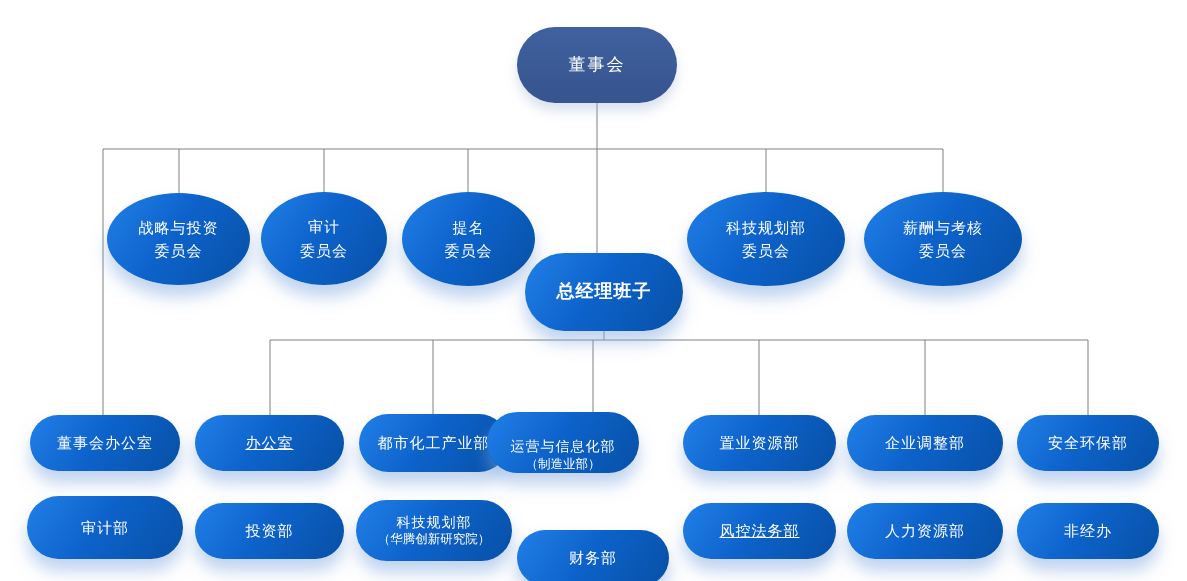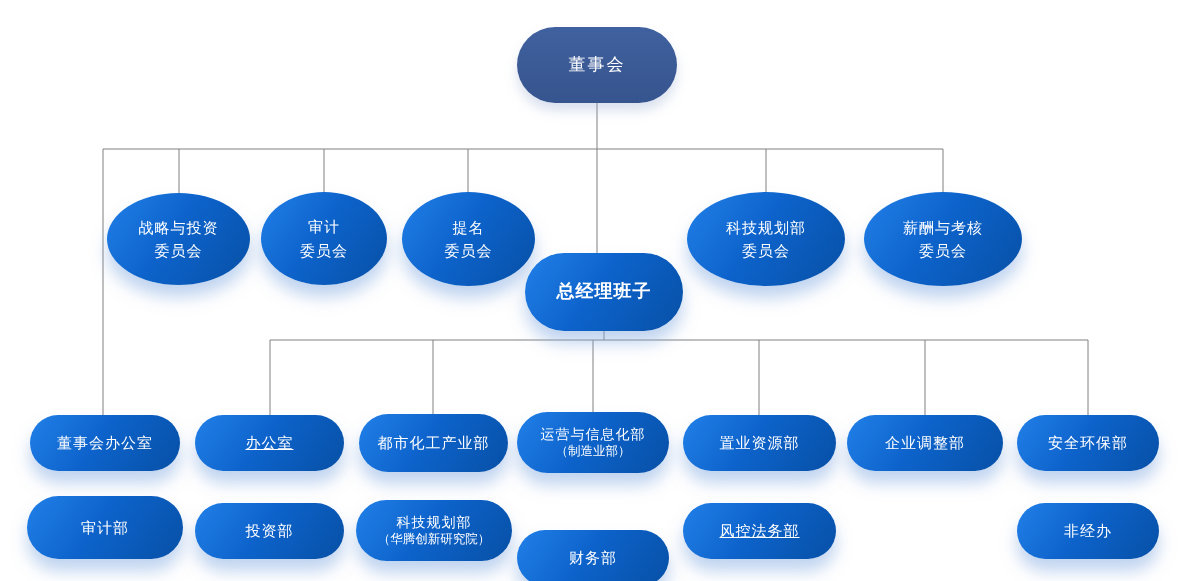--- a/index.html
+++ b/index.html
@@ -93,21 +93,21 @@
 
   <div class="node blue stadium" style="left:30px; top:415px; width:150px; height:56px;">
     <span class="lbl">董事会办公室</span>
   </div>
   <div class="node blue stadium" style="left:195px; top:415px; width:149px; height:56px;text-decoration:underline;">
     <span class="lbl">办公室</span>
   </div>
   <div class="node blue stadium" style="left:359px; top:414px; width:149px; height:58px;">
     <span class="lbl">都市化工产业部</span>
   </div>
-  <div class="node blue stadium" style="left:517px; top:412px; width:152px; height:61px;">
+  <div class="node blue stadium" style="left:487px; top:412px; width:152px; height:61px;justify-content:flex-end;">
     <span class="lbl" style="font-size:14px; line-height:1.3;">运营与信息化部</span>
     <span class="sub">（制造业部）</span>
   </div>
   <div class="node blue stadium" style="left:683px; top:415px; width:153px; height:56px;justify-content:center;">
     <span class="lbl">置业资源部</span>
   </div>
   <div class="node blue stadium" style="left:847px; top:415px; width:156px; height:56px;">
     <span class="lbl">企业调整部</span>
   </div>
   <div class="node blue stadium" style="left:1017px; top:415px; width:142px; height:56px;">
@@ -123,17 +123,20 @@
   <div class="node blue stadium" style="left:356px; top:500px; width:156px; height:61px;">
     <span class="lbl" style="font-size:14px; line-height:1.3;">科技规划部</span>
     <span class="sub">（华腾创新研究院）</span>
   </div>
   <div class="node blue stadium" style="left:517px; top:510px; width:152px; height:56px;margin-top:20px;">
     <span class="lbl">财务部</span>
   </div>
   <div class="node blue stadium" style="left:683px; top:503px; width:153px; height:56px;text-decoration:underline;">
     <span class="lbl">风控法务部</span>
   </div>
+  <div class="node blue stadium" style="left:847px; top:503px; width:156px; height:56px;">
+    <span class="lbl">人力资源部</span>
+  </div>
   <div class="node blue stadium" style="left:1017px; top:503px; width:142px; height:56px;">
     <span class="lbl">非经办</span>
   </div>
 
 </div>
 
 </body></html>

